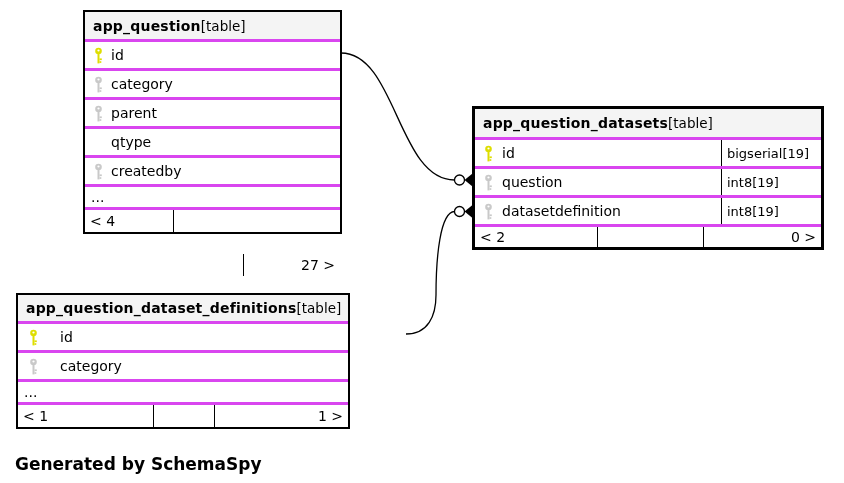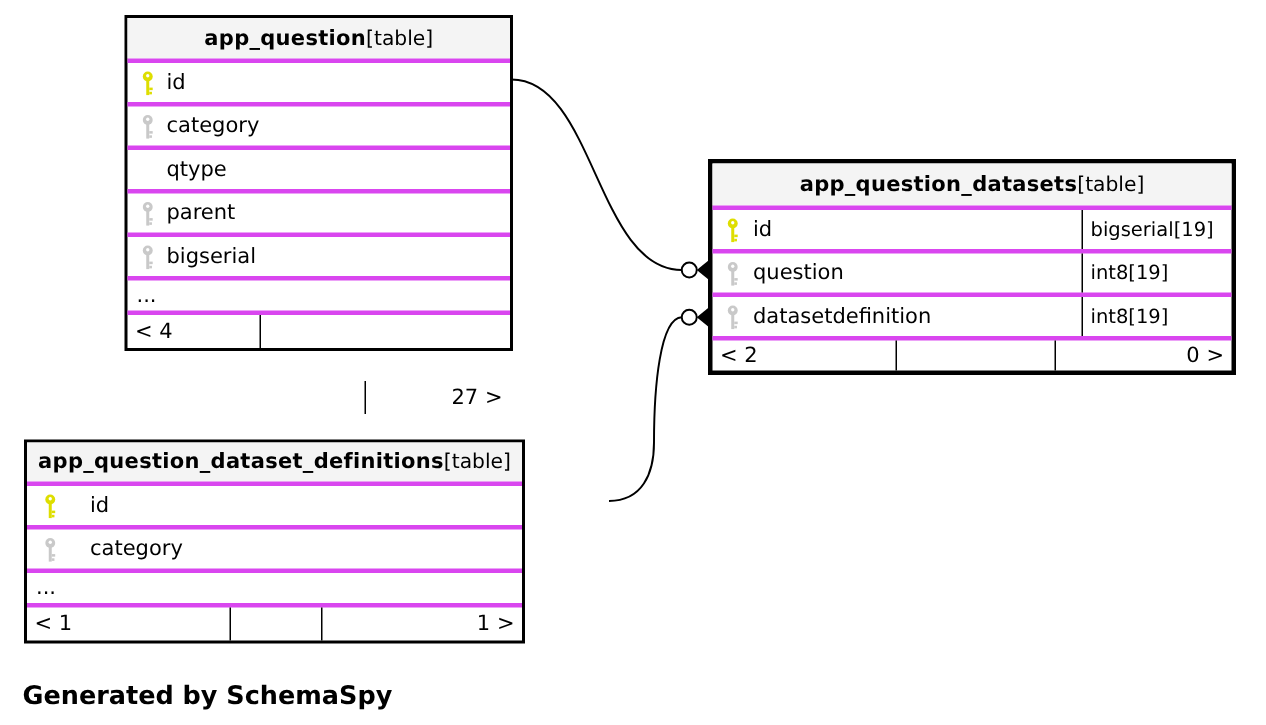--- a/index.html
+++ b/index.html
@@ -8,21 +8,21 @@
     font-family:"DejaVu Sans","Liberation Sans",sans-serif; color:#000;
     overflow:hidden;
   }
   .dbtable {
     position:absolute; background:#ffffff; border:2px solid #000;
     box-sizing:border-box; z-index:1;
   }
   .dbtable.focal { border-width:3px; }
   .dbtable > * + * { border-top:3px solid #d946ef; }
   .thead {
-    display:flex; justify-content:center; align-items:center;
+    display:flex; justify-content:flex-start; align-items:center;
     background:#f4f4f4; padding:0 8px; box-sizing:border-box;
   }
   .tname { font-weight:bold; font-size:14px; letter-spacing:0.2px; }
   .tkind { font-size:13.5px; }
   .trow { display:flex; align-items:center; box-sizing:border-box; }
   .cname { font-size:14px; white-space:nowrap; }
   .ctype { font-size:13px; white-space:nowrap; }
   .kicon { width:9px; height:17px; flex:none; }
   .kicon.pk { color:#dede00; }
   .kicon.fk { color:#c9c9c9; }
@@ -111,36 +111,36 @@
         </svg>
       <span class="cname">id</span>
     </div>
     <div class="trow">
       <svg class="kicon fk">
           <use href="#key-sym"></use>
         </svg>
       <span class="cname">category</span>
     </div>
     <div class="trow">
+      <svg class="kicon fk">
+          <use href="#key-sym"></use>
+        </svg>
+      <span class="cname">parent</span>
+    </div>
+    <div class="trow">
       <svg class="kicon none">
           <use href="#key-sym"></use>
         </svg>
       <span class="cname">qtype</span>
     </div>
     <div class="trow">
       <svg class="kicon fk">
           <use href="#key-sym"></use>
         </svg>
-      <span class="cname">parent</span>
-    </div>
-    <div class="trow">
-      <svg class="kicon fk">
-          <use href="#key-sym"></use>
-        </svg>
-      <span class="cname">bigserial</span>
+      <span class="cname">createdby</span>
     </div>
     <div class="tdots">...</div>
     <div class="tfoot">
       <span class="fcell fl">&lt; 4</span>
       <span class="fcell fm"></span>
       <span class="fcell fr">27 &gt;</span>
     </div>
   </div>
 
   <div class="dbtable focal t2">

